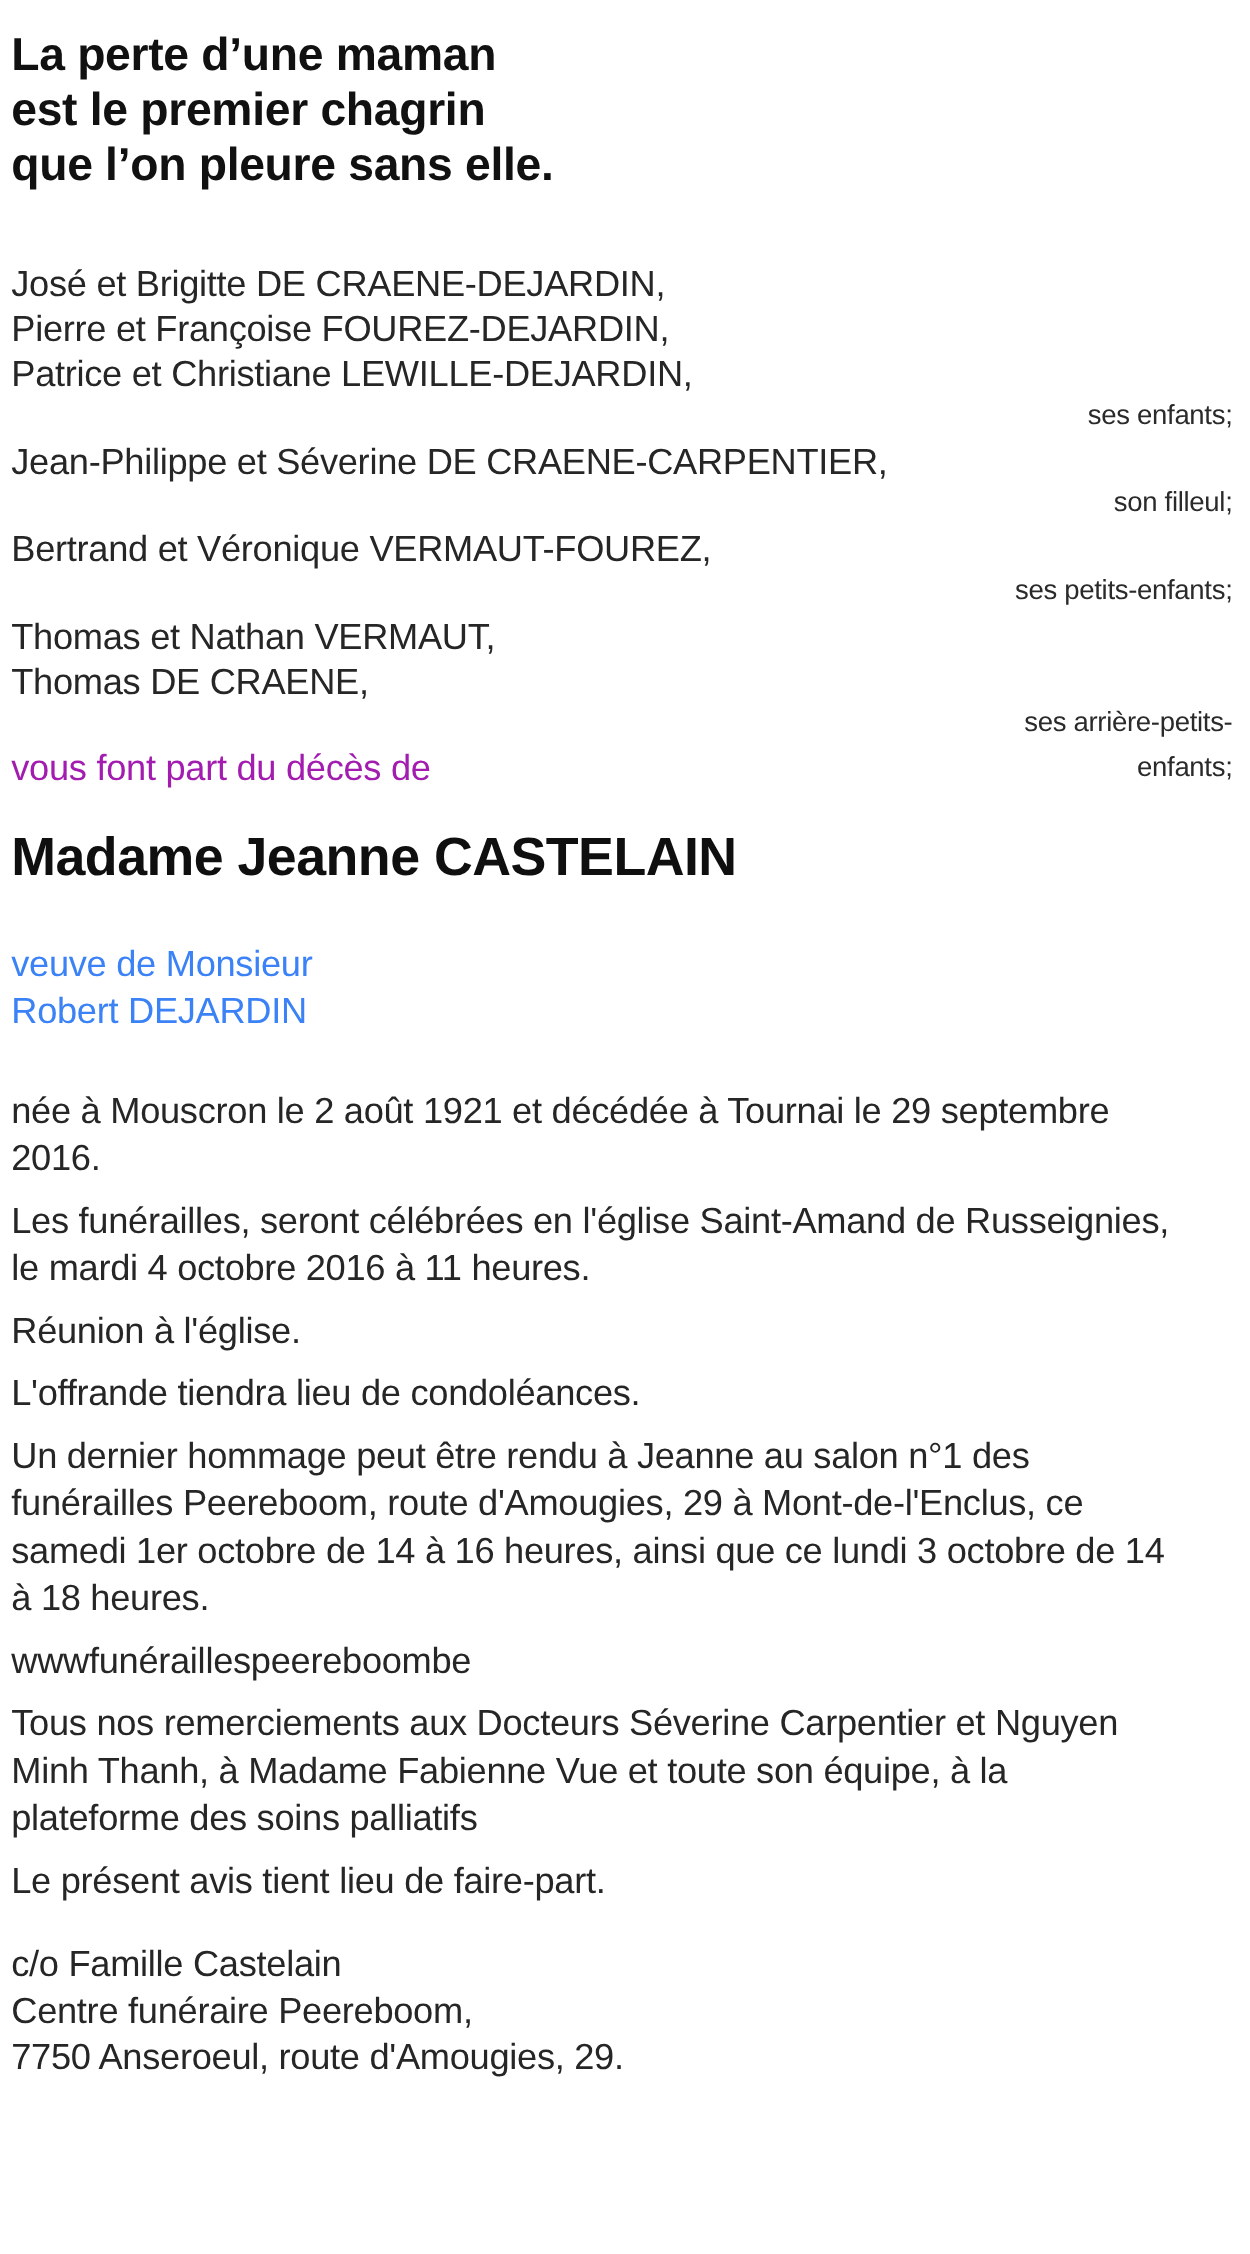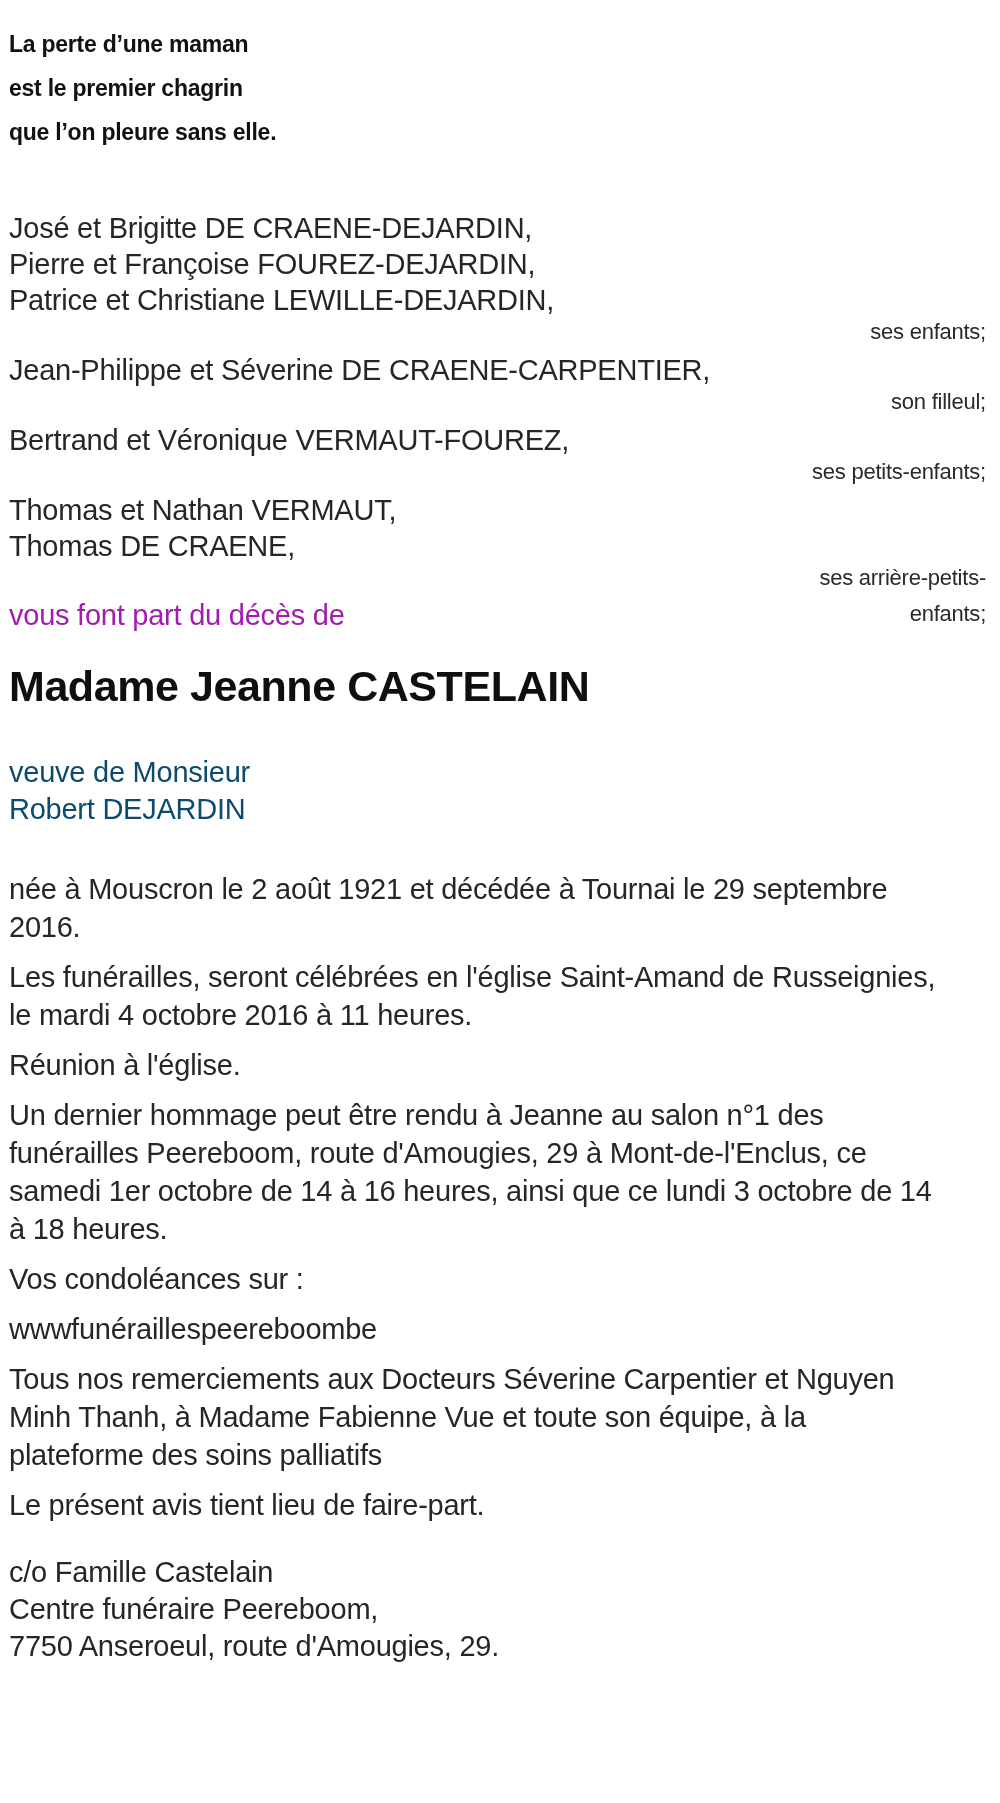--- a/index.html
+++ b/index.html
@@ -18,21 +18,21 @@
   .location-line {
     font-size: 31px;
     font-weight: 400;
     color: #1d1d1d;
     line-height: 40px;
   }
   .epitaph {
     margin-top: 12px;
   }
   .epitaph-line {
-    font-size: 23px;
+    font-size: 37px;
     font-weight: 700;
     color: #111111;
     line-height: 44px;
   }
   .family-list {
     margin-top: 56px;
   }
   .family-name-line {
     font-size: 29px;
     line-height: 36px;
@@ -60,21 +60,21 @@
     line-height: 48px;
     margin-top: 28px;
     letter-spacing: -0.01em;
   }
   .widow-block {
     margin-top: 44px;
   }
   .widow-line {
     font-size: 29px;
     line-height: 37px;
-    color: #0c4a6e;
+    color: #3b82f6;
   }
   .body-block {
     margin-top: 42px;
   }
   .body-paragraph {
     font-size: 29px;
     line-height: 38px;
     color: #262626;
     margin-bottom: 12px;
     white-space: pre-line;
@@ -135,25 +135,25 @@
     <div class="widow-line">veuve de Monsieur</div>
     <div class="widow-line">Robert DEJARDIN</div>
   </div>
 
   <div class="body-block">
     <div class="body-paragraph">née à Mouscron le 2 août 1921 et décédée à Tournai le 29 septembre
 2016.</div>
     <div class="body-paragraph">Les funérailles, seront célébrées en l'église Saint-Amand de Russeignies,
 le mardi 4 octobre 2016 à 11 heures.</div>
     <div class="body-paragraph">Réunion à l'église.</div>
+    <div class="body-paragraph">L'offrande tiendra lieu de condoléances.</div>
     <div class="body-paragraph">Un dernier hommage peut être rendu à Jeanne au salon n°1 des
 funérailles Peereboom, route d'Amougies, 29 à Mont-de-l'Enclus, ce
 samedi 1er octobre de 14 à 16 heures, ainsi que ce lundi 3 octobre de 14
 à 18 heures.</div>
-    <div class="body-paragraph">Vos condoléances sur :</div>
     <div class="body-paragraph">wwwfunéraillespeereboombe</div>
     <div class="body-paragraph">Tous nos remerciements aux Docteurs Séverine Carpentier et Nguyen
 Minh Thanh, à Madame Fabienne Vue et toute son équipe, à la
 plateforme des soins palliatifs</div>
     <div class="body-paragraph">Le présent avis tient lieu de faire-part.</div>
   </div>
 
   <div class="contact-block">
     <div class="contact-line">c/o Famille Castelain</div>
     <div class="contact-line">Centre funéraire Peereboom,</div>

